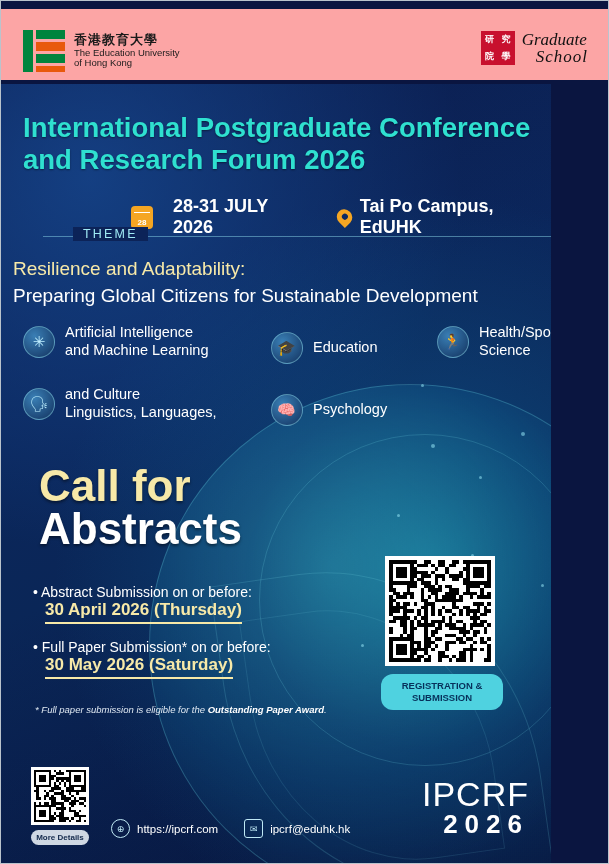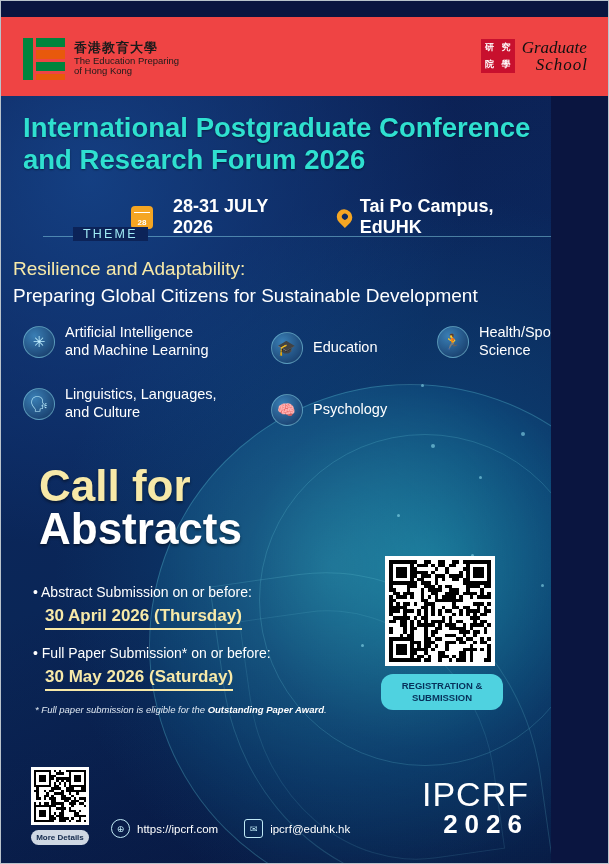--- a/index.html
+++ b/index.html
@@ -13,22 +13,22 @@
     position:relative;
     width:609px;height:864px;
     box-sizing:border-box;
     border:1px solid #b9c3cc;
     overflow:hidden;
     background:#0a1540;
   }
 
   
   .header{
-    position:absolute;left:0;top:16px;width:609px;height:79px;
-    background:#ef4444;
+    position:absolute;left:0;top:8px;width:609px;height:71px;
+    background:#fca5a5;
     z-index:5;
   }
   .eduhk-logo{
     position:absolute;left:22px;top:21px;display:flex;align-items:center;gap:9px;
   }
   .eduhk-mark{
     width:42px;height:42px;position:relative;
   }
   .eduhk-mark .bar{position:absolute;background:#00843d;}
   .eduhk-mark .b1{left:0;top:0;width:10px;height:42px;background:#00843d;}
@@ -143,21 +143,21 @@
     font-size:44px;font-weight:bold;line-height:0.98;
     color:#f7e9a8;
     text-shadow:0 2px 3px rgba(0,0,0,0.45);
   }
   .cfa .l2{color:#ffffff;}
 
   .bullets{position:absolute;left:32px;top:500px;width:330px;color:#ffffff;}
   .blt{margin-bottom:15px;}
   .blt .head{font-size:14px;}
   .blt .date{
-    display:inline-block;margin-top:6px;margin-left:12px;
+    display:inline-block;margin-top:0;margin-left:12px;
     font-size:17px;font-weight:bold;color:#f7e9a8;
     border-bottom:2px solid #f7e9a8;padding-bottom:2px;
   }
   .note{
     position:absolute;left:34px;top:620px;width:350px;color:#dfe8f2;font-size:9.5px;font-style:italic;
   }
   .note b{color:#ffffff;}
 
   
   .qr-reg{position:absolute;right:48px;top:472px;text-align:center;}
@@ -206,21 +206,21 @@
     <div class="eduhk-logo">
       <div class="eduhk-mark">
         <div class="bar b1"></div>
           <div class="bar b2"></div>
           <div class="bar b3"></div>
         <div class="bar b4"></div>
           <div class="bar b5"></div>
       </div>
       <div class="eduhk-text">
         <div class="eduhk-cn">香港教育大學</div>
-        <div class="eduhk-en">The Education Preparing</div>
+        <div class="eduhk-en">The Education University</div>
         <div class="eduhk-en">of Hong Kong</div>
       </div>
     </div>
 
     <div class="grad-logo">
       <div class="grad-seal">
         <span>研</span>
         <span>究</span>
         <span>院</span>
         <span>學</span>
@@ -293,22 +293,22 @@
         <div class="s-icon">🏃</div>
         <div class="s-label">
           <div>Health/Sports</div>
           <div>Science</div>
         </div>
       </div>
 
       <div class="strand" style="left:4px;top:62px;width:240px;">
         <div class="s-icon">🗣</div>
         <div class="s-label">
+          <div>and Culture</div>
           <div>Linguistics, Languages,</div>
-          <div>and Culture</div>
         </div>
       </div>
 
       <div class="strand" style="left:252px;top:70px;width:200px;">
         <div class="s-icon">🧠</div>
         <div class="s-label">
           <div>Psychology</div>
         </div>
       </div>
     </div>

